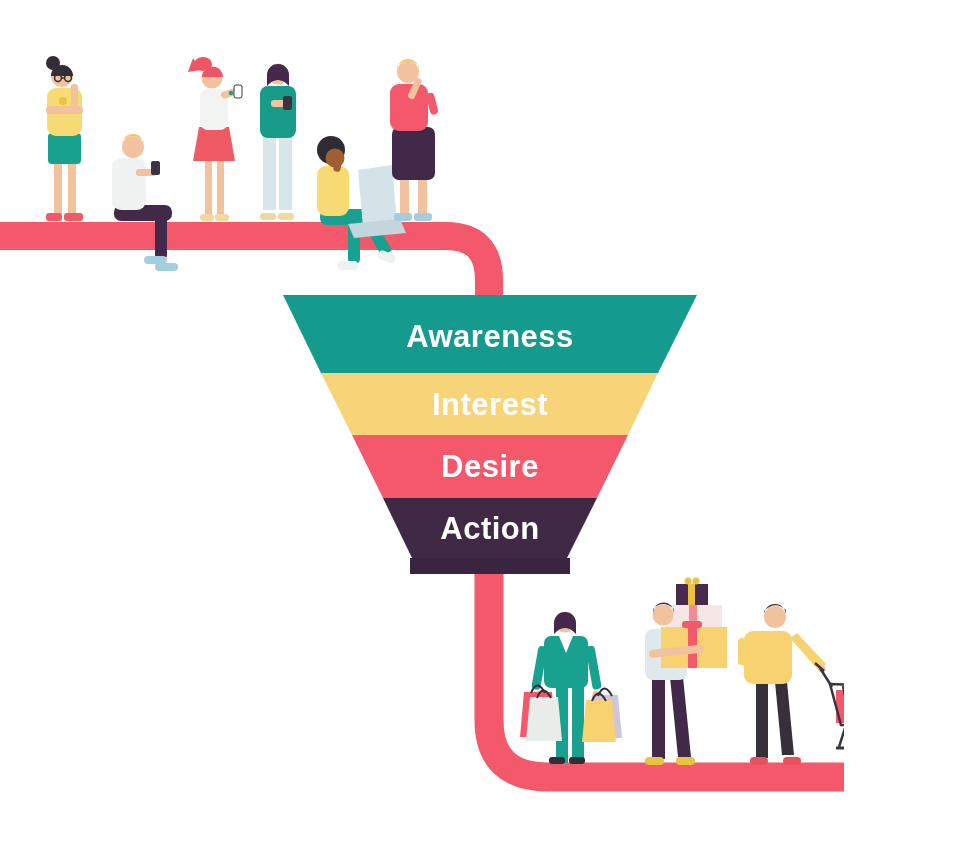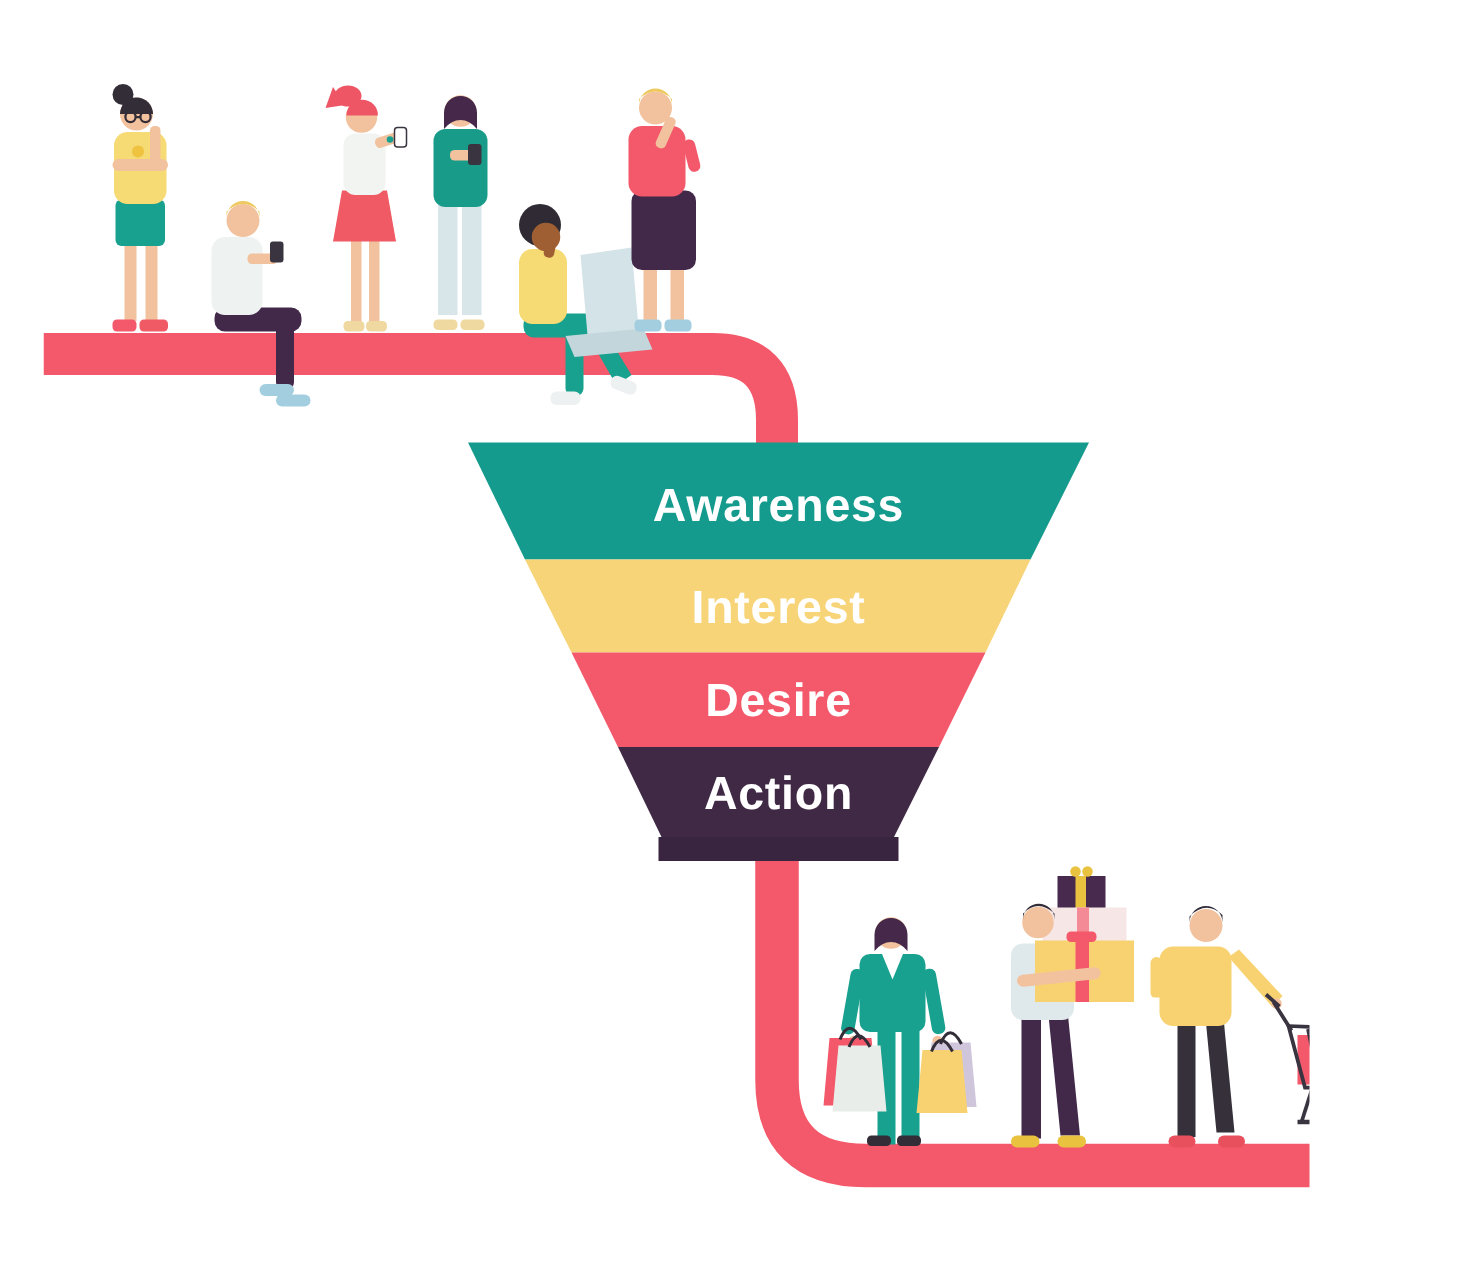--- a/index.html
+++ b/index.html
@@ -1,17 +1,17 @@
 <!DOCTYPE html>
 <html><head>
 <meta charset="utf-8">
 <style>
   html,body{margin:0;padding:0;background:#ffffff;}
   .stage{position:relative;width:844px;height:843px;background:#ffffff;overflow:hidden;
-         font-family:"Liberation Sans",sans-serif;margin-left:29px;}
+         font-family:"Liberation Sans",sans-serif;}
   .stage svg{position:absolute;left:0;top:0;}
   .funnel-label{font-family:"Liberation Sans","DejaVu Sans",sans-serif;
                 font-weight:700;font-size:31px;letter-spacing:0.5px;}
 </style>
 </head>
 <body>
 
 <div class="stage">
 <svg width="980" height="843" viewBox="0 0 980 843">
 

